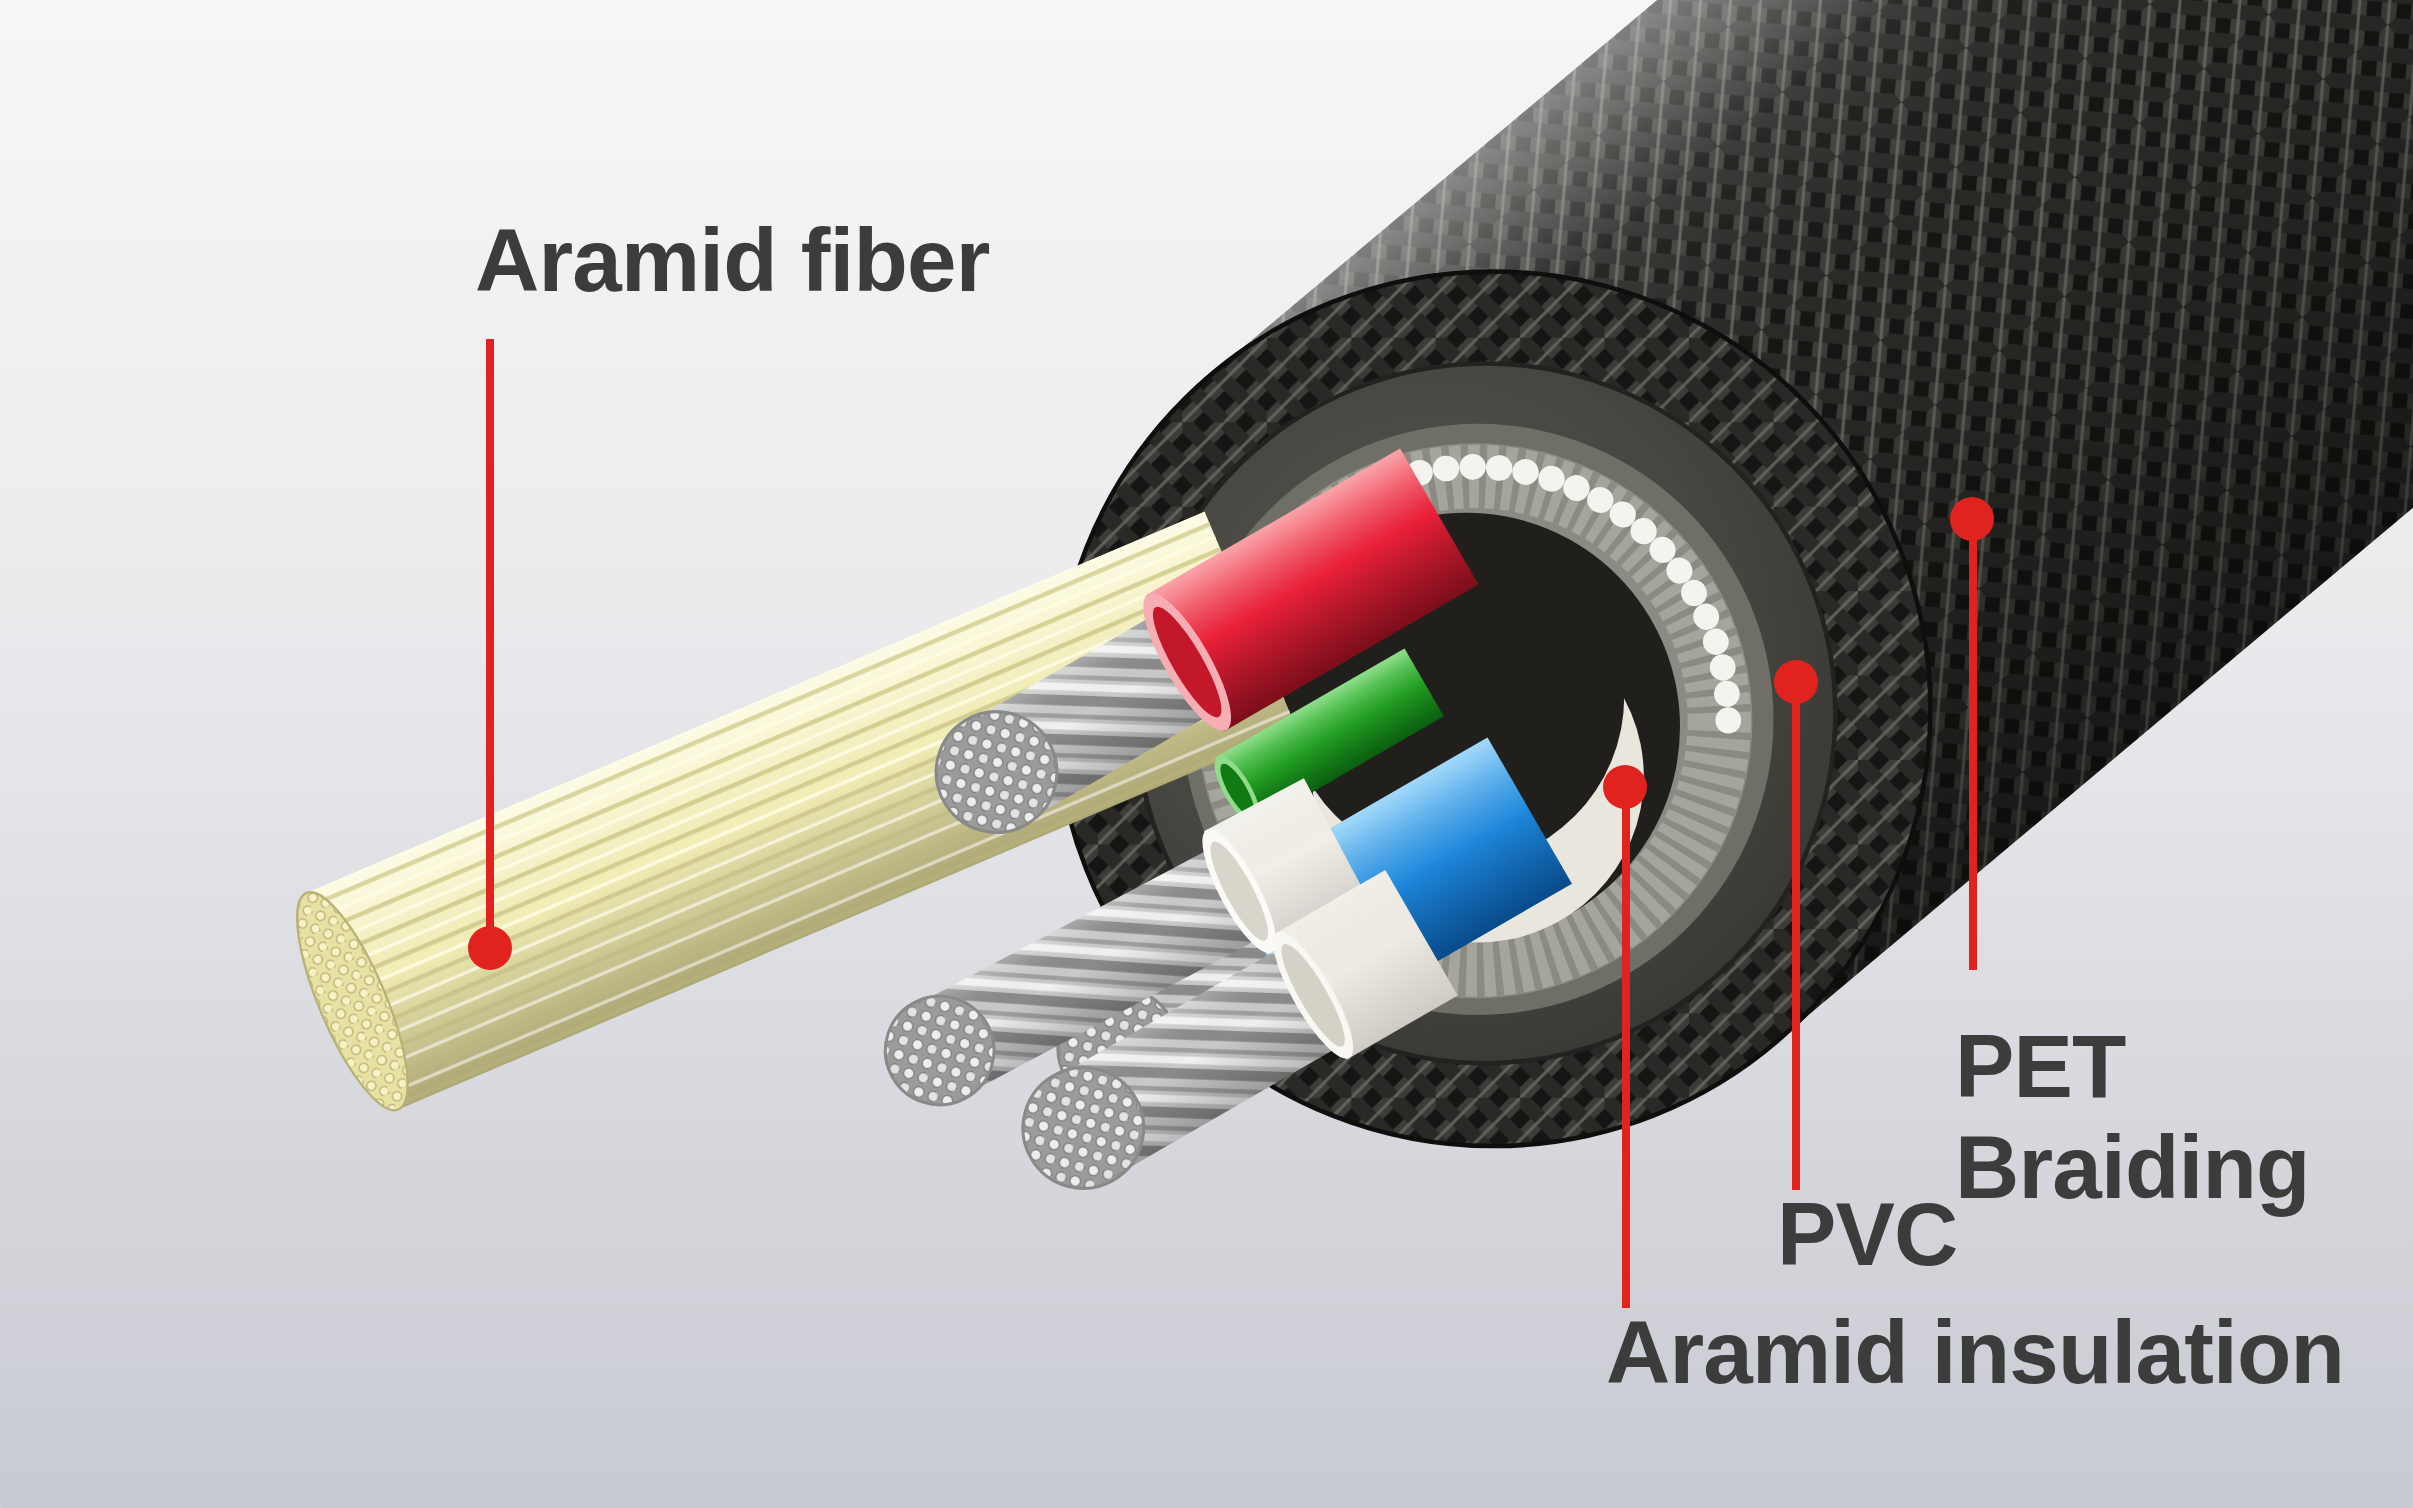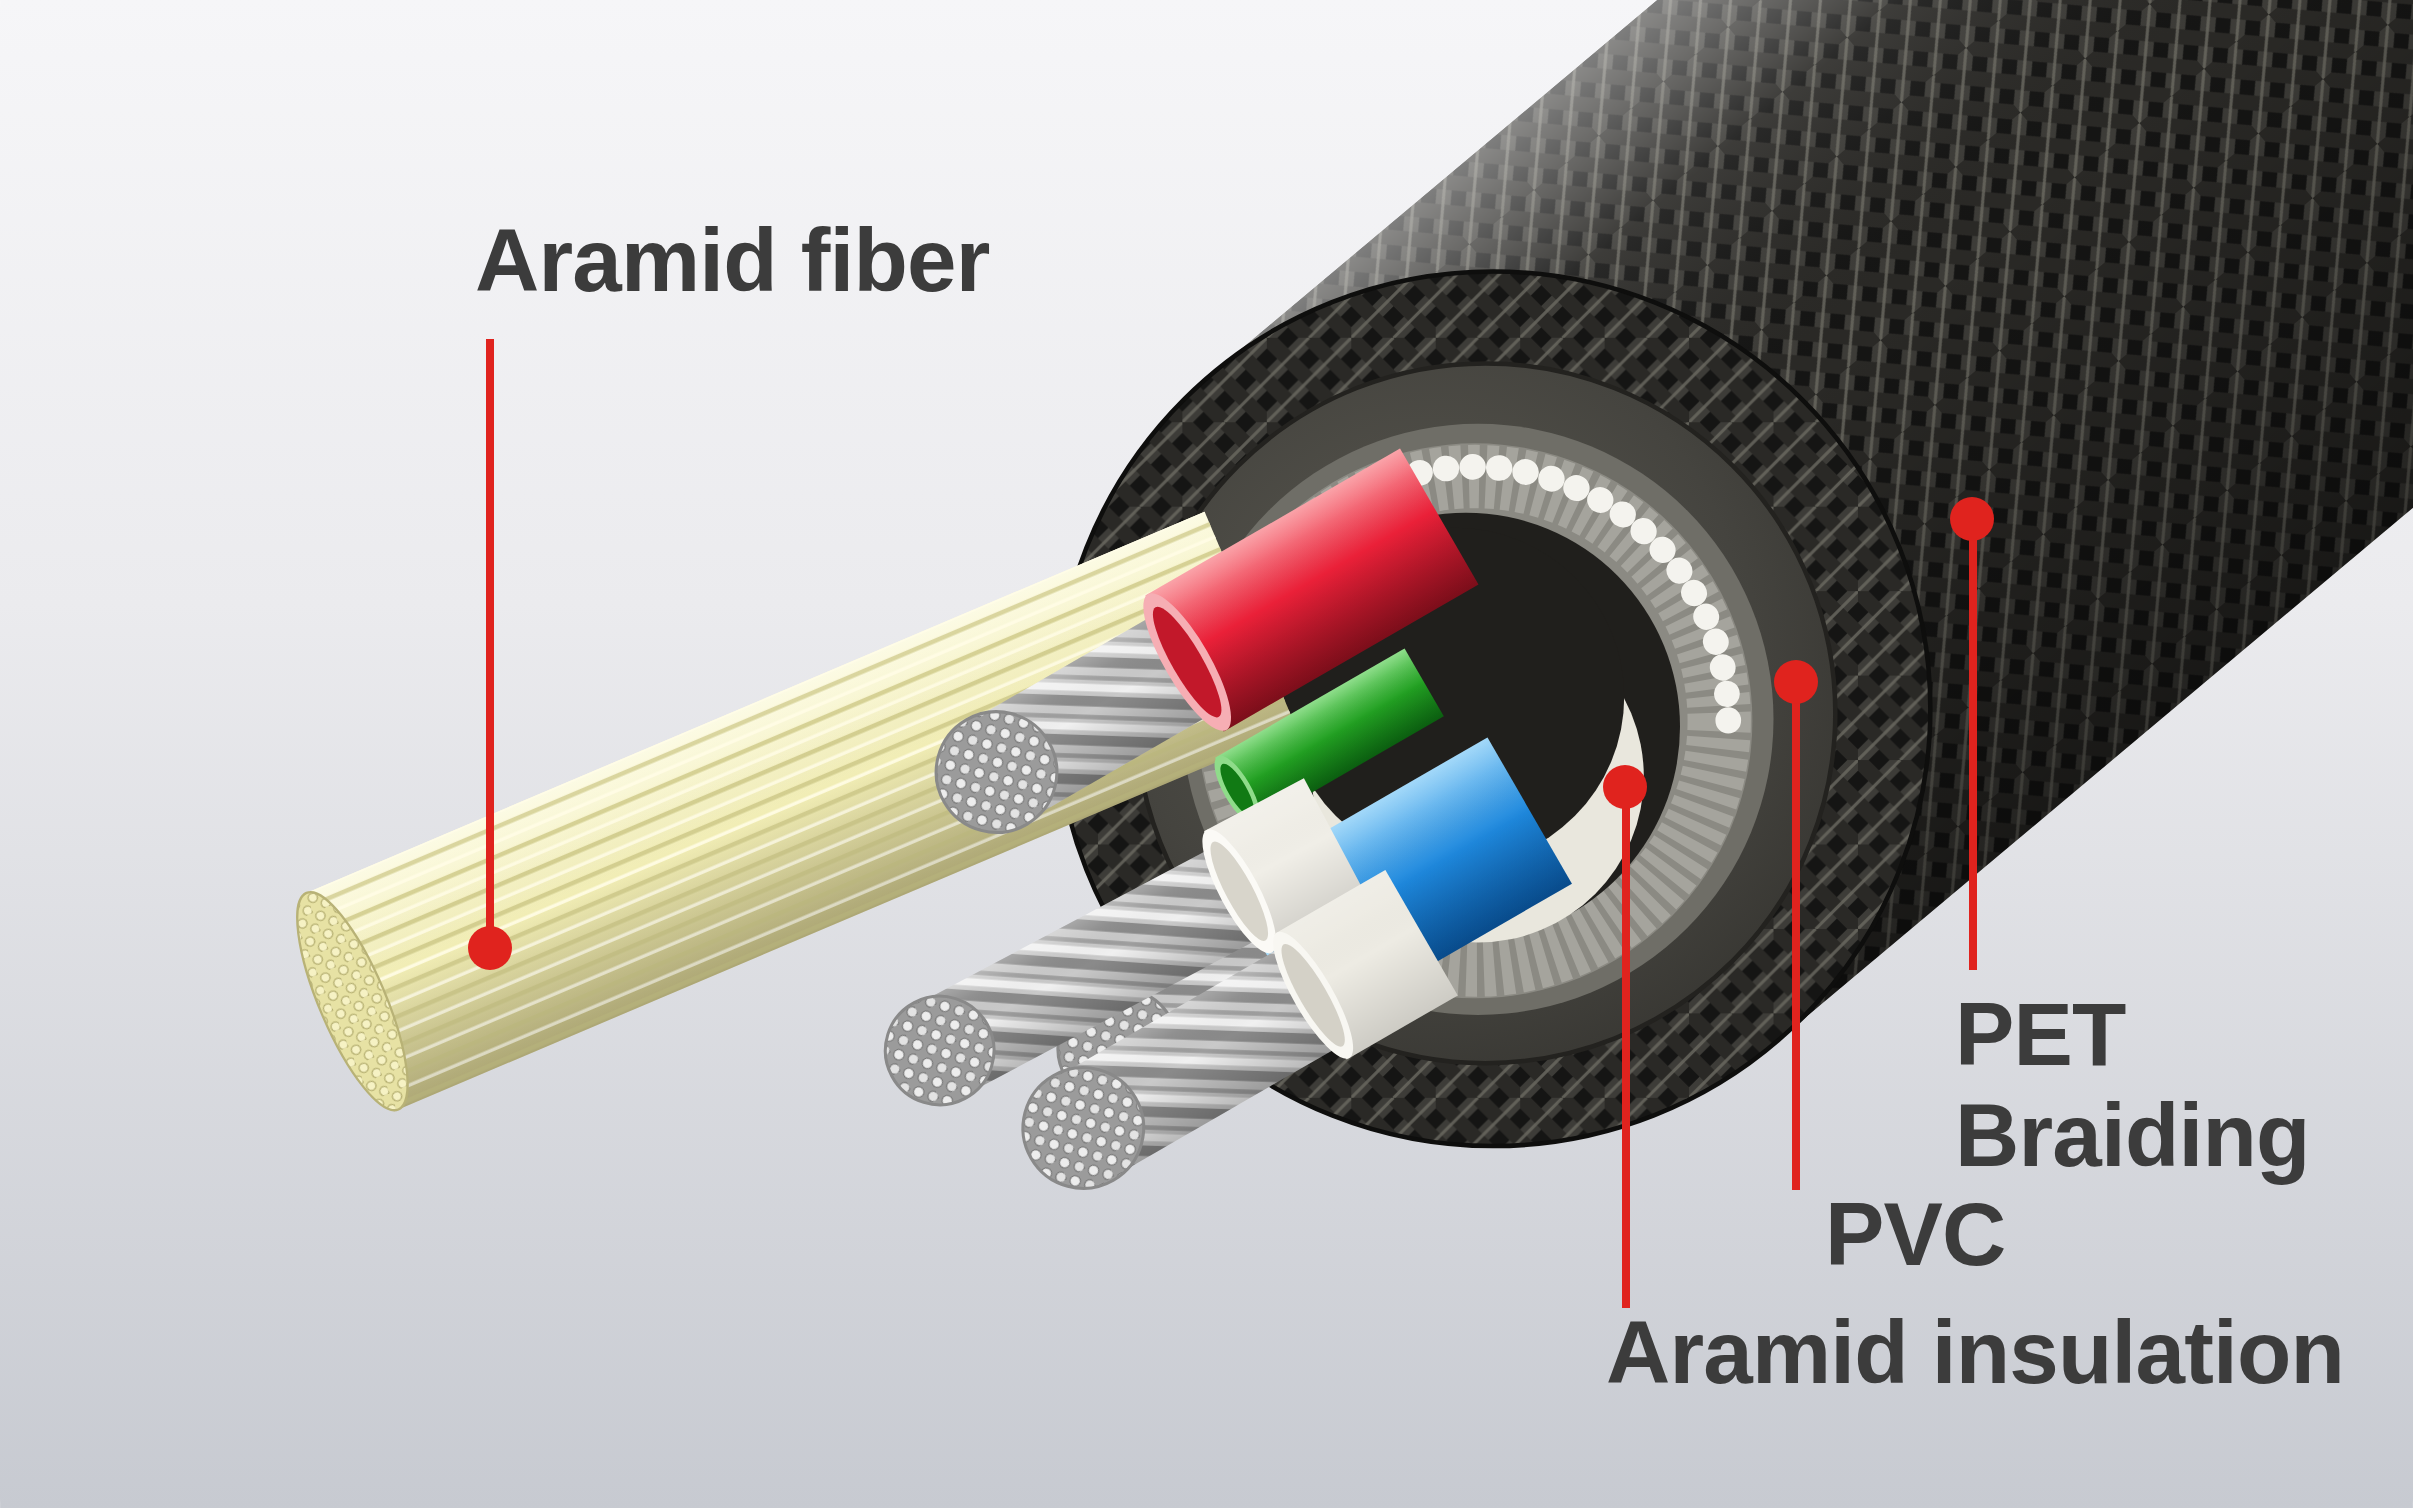--- a/index.html
+++ b/index.html
@@ -192,28 +192,28 @@
 
   <div class="callout">
     <div class="line" style="left:486px;top:339px;height:611px"></div>
     <div class="dot" style="left:468px;top:926px"></div>
     <div class="label" style="left:475px;top:210px">Aramid fiber</div>
   </div>
 
   <div class="callout">
     <div class="line" style="left:1969px;top:517px;height:453px"></div>
     <div class="dot" style="left:1950px;top:497px"></div>
-    <div class="label" style="left:1955px;top:984px">PET
+    <div class="label" style="left:1955px;top:1016px">PET
 Braiding</div>
   </div>
 
   <div class="callout">
     <div class="line" style="left:1792px;top:680px;height:510px"></div>
     <div class="dot" style="left:1774px;top:660px"></div>
-    <div class="label" style="left:1825px;top:1184px">PVC</div>
+    <div class="label" style="left:1777px;top:1184px">PVC</div>
   </div>
 
   <div class="callout">
     <div class="line" style="left:1622px;top:785px;height:523px"></div>
     <div class="dot" style="left:1603px;top:765px"></div>
     <div class="label" style="left:1606px;top:1302px">Aramid insulation</div>
   </div>
 
 </div>
 

